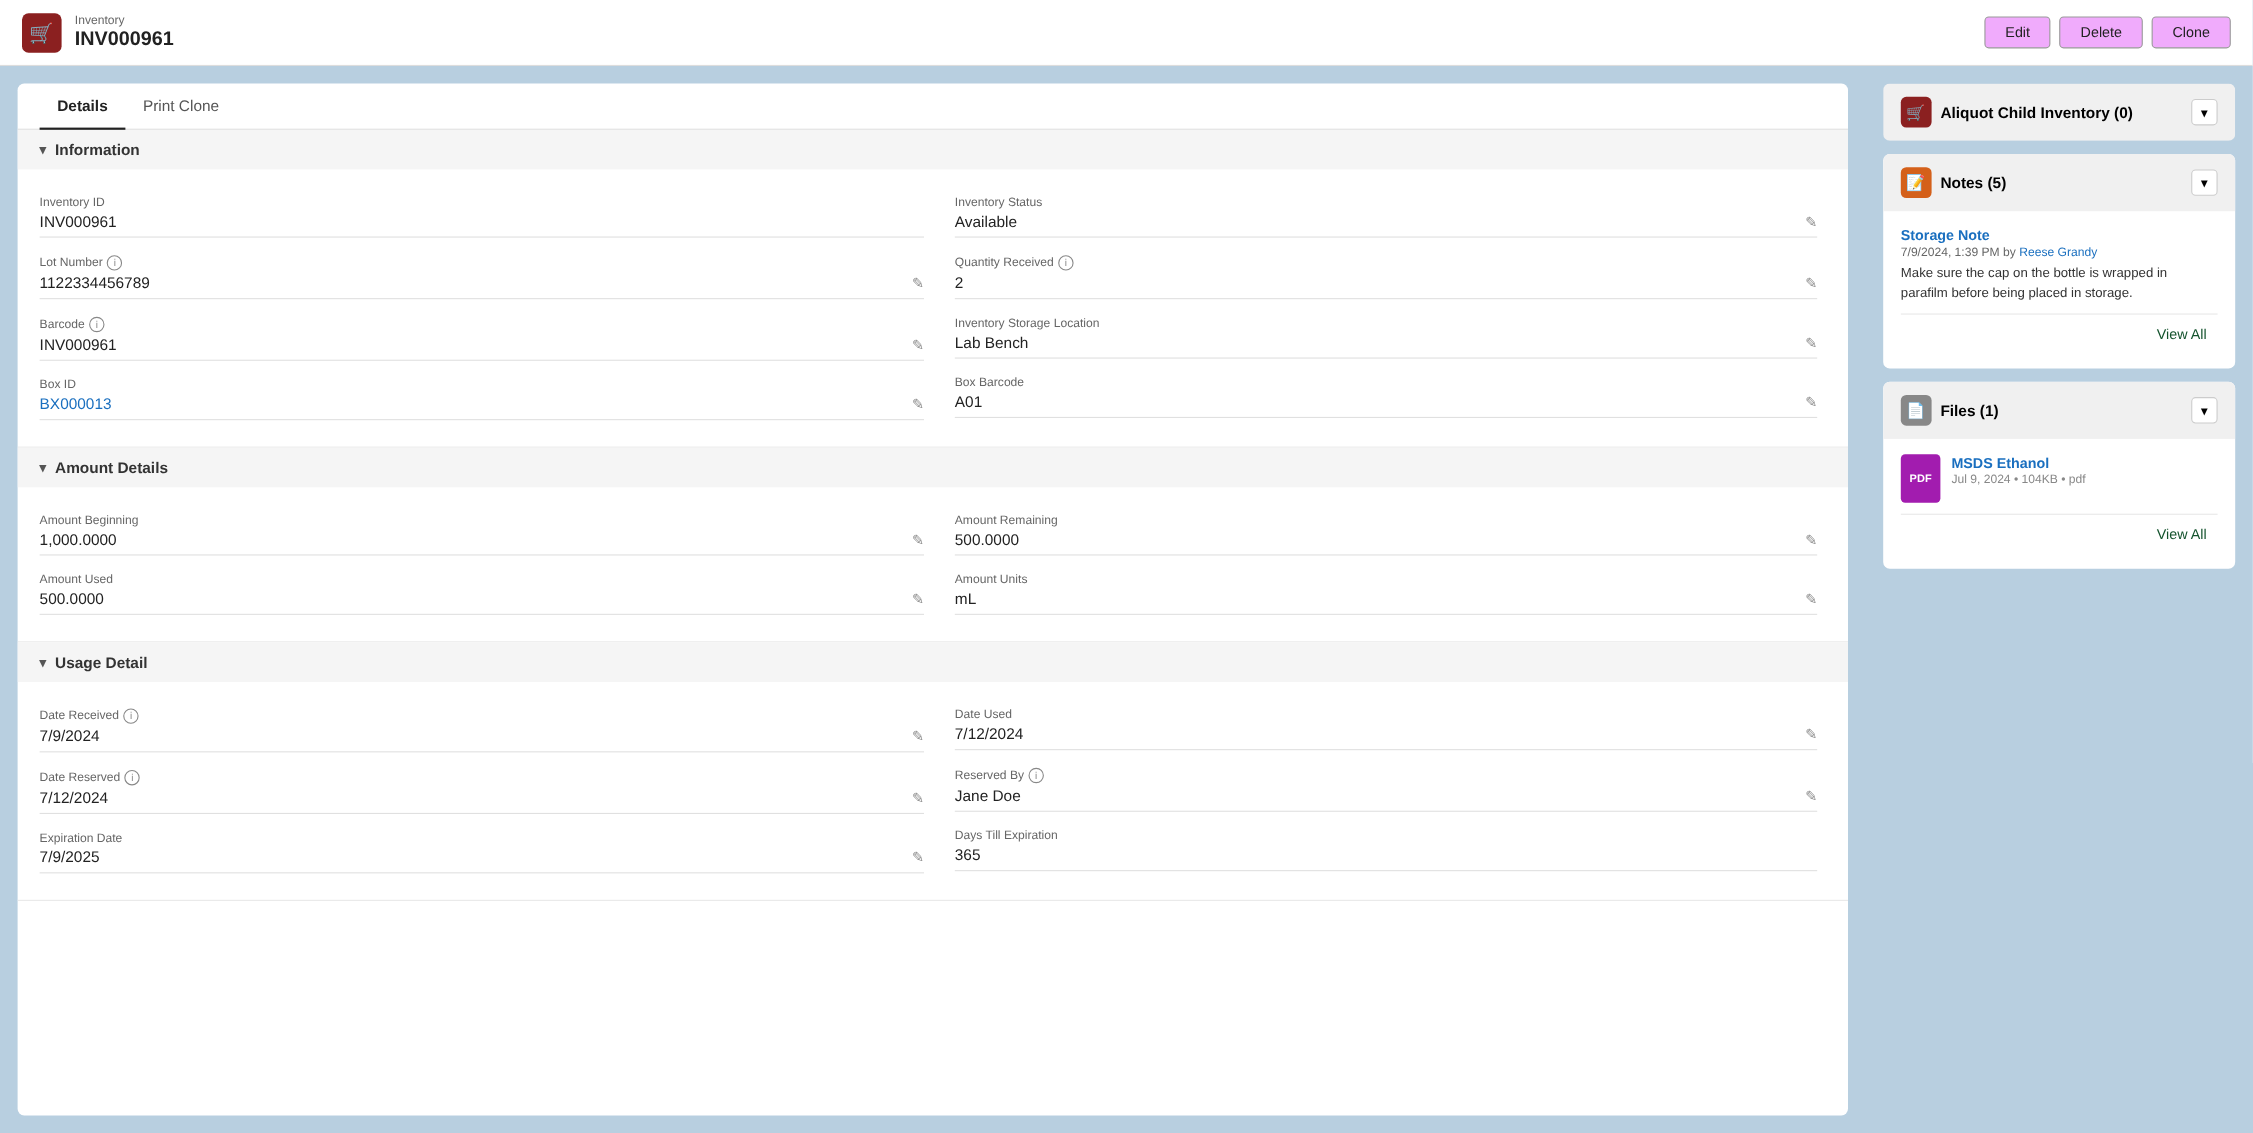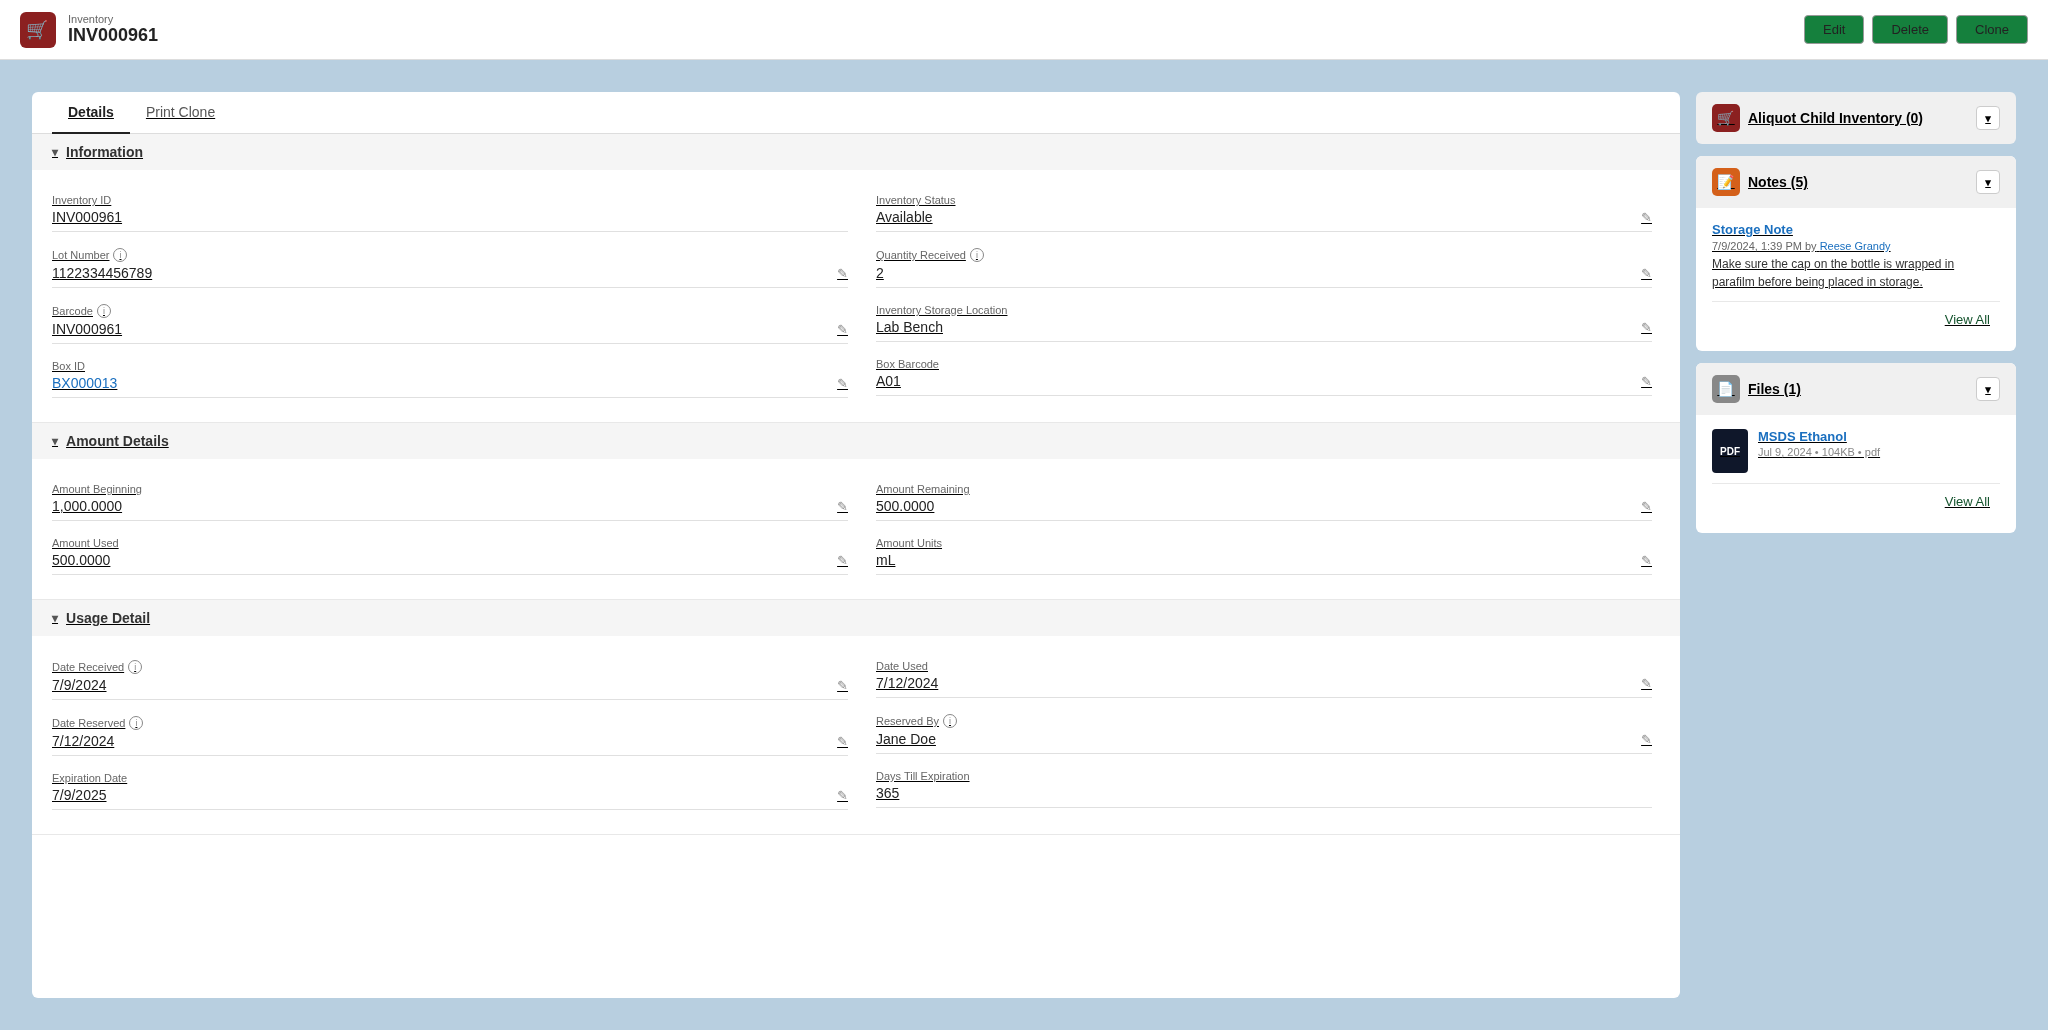--- a/index.html
+++ b/index.html
@@ -22,34 +22,33 @@
       border-radius: 6px;
       display: flex; align-items: center; justify-content: center;
       color: white; font-size: 18px;
     }
     .app-title-label { font-size: 11px; color: #666; }
     .app-title-value { font-size: 18px; font-weight: 700; color: #222; }
     .header-buttons { display: flex; gap: 8px; }
     .header-btn {
       padding: 6px 18px;
       border: 1.5px solid #999;
-      background: #15803d;
+      background: #f0abfc;
       border-radius: 4px;
       font-size: 13px;
       cursor: pointer;
       color: #222;
     }
 
     
     .main-content {
       display: flex;
-      gap: 0;
-      padding: 32px;
+      gap: 16px;
+      padding: 16px;
       min-height: calc(100vh - 60px);
-      text-decoration: underline;
     }
 
     
     .left-panel {
       background: #fff;
       border-radius: 6px;
       flex: 1;
       margin-right: 16px;
       padding: 0;
       overflow: hidden;
@@ -192,21 +191,21 @@
       color: #14532d;
       font-size: 13px;
       cursor: pointer;
       border-top: 1px solid #e8e8e8;
       margin-top: 10px;
     }
 
     .file-item { display: flex; align-items: flex-start; gap: 10px; }
     .pdf-icon-box {
       width: 36px; height: 44px;
-      background: #0f172a;
+      background: #a21caf;
       border-radius: 4px;
       display: flex; align-items: center; justify-content: center;
       color: white; font-size: 10px; font-weight: 700;
       flex-shrink: 0;
     }
     .file-name { color: #1a6fbf; font-size: 13px; font-weight: 600; cursor: pointer; }
     .file-meta { font-size: 11px; color: #888; margin-top: 2px; }
   </style>
 </head>
 <body>

